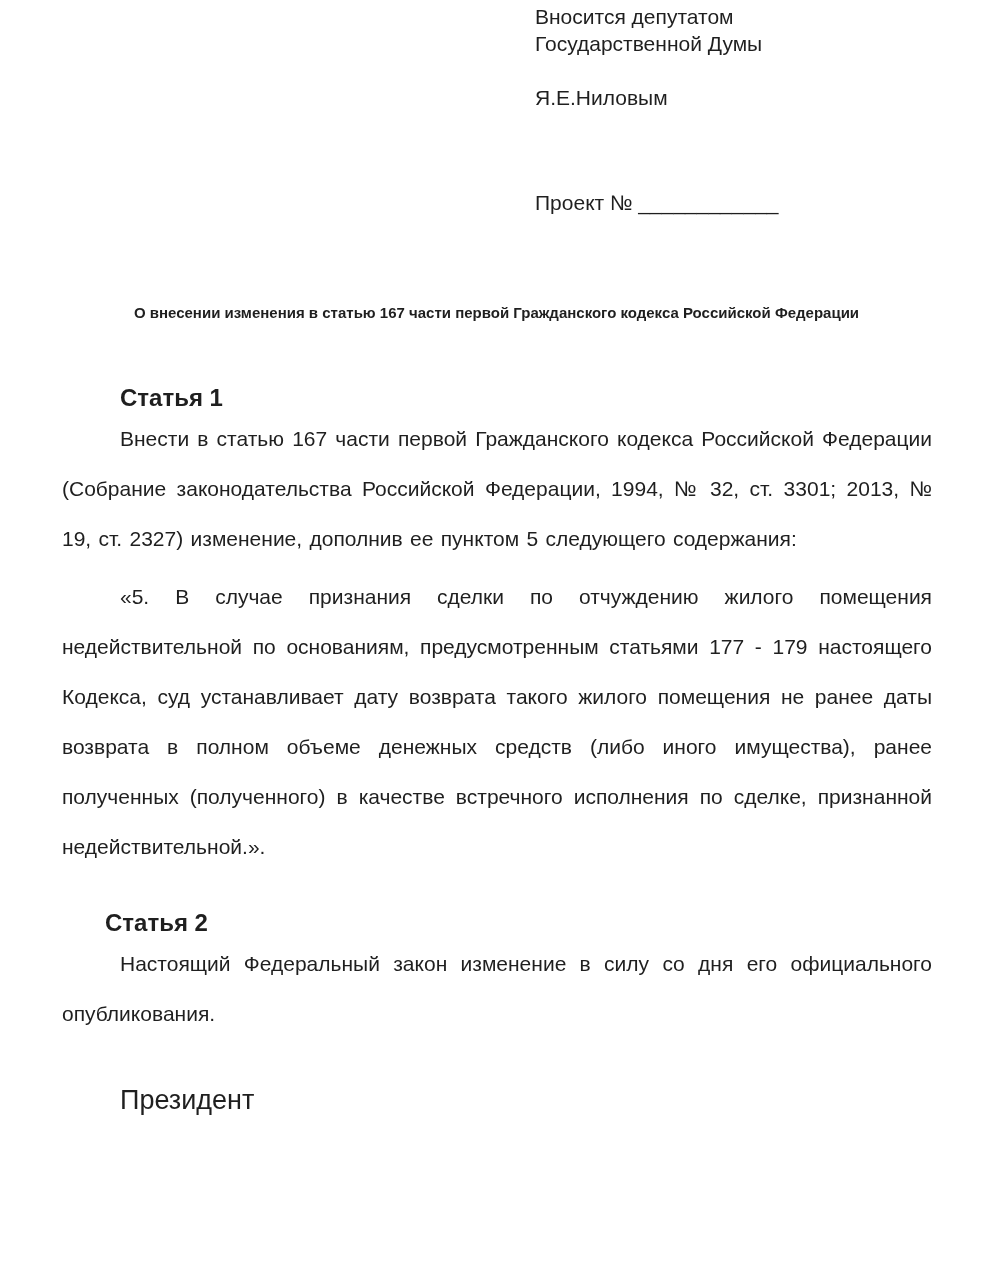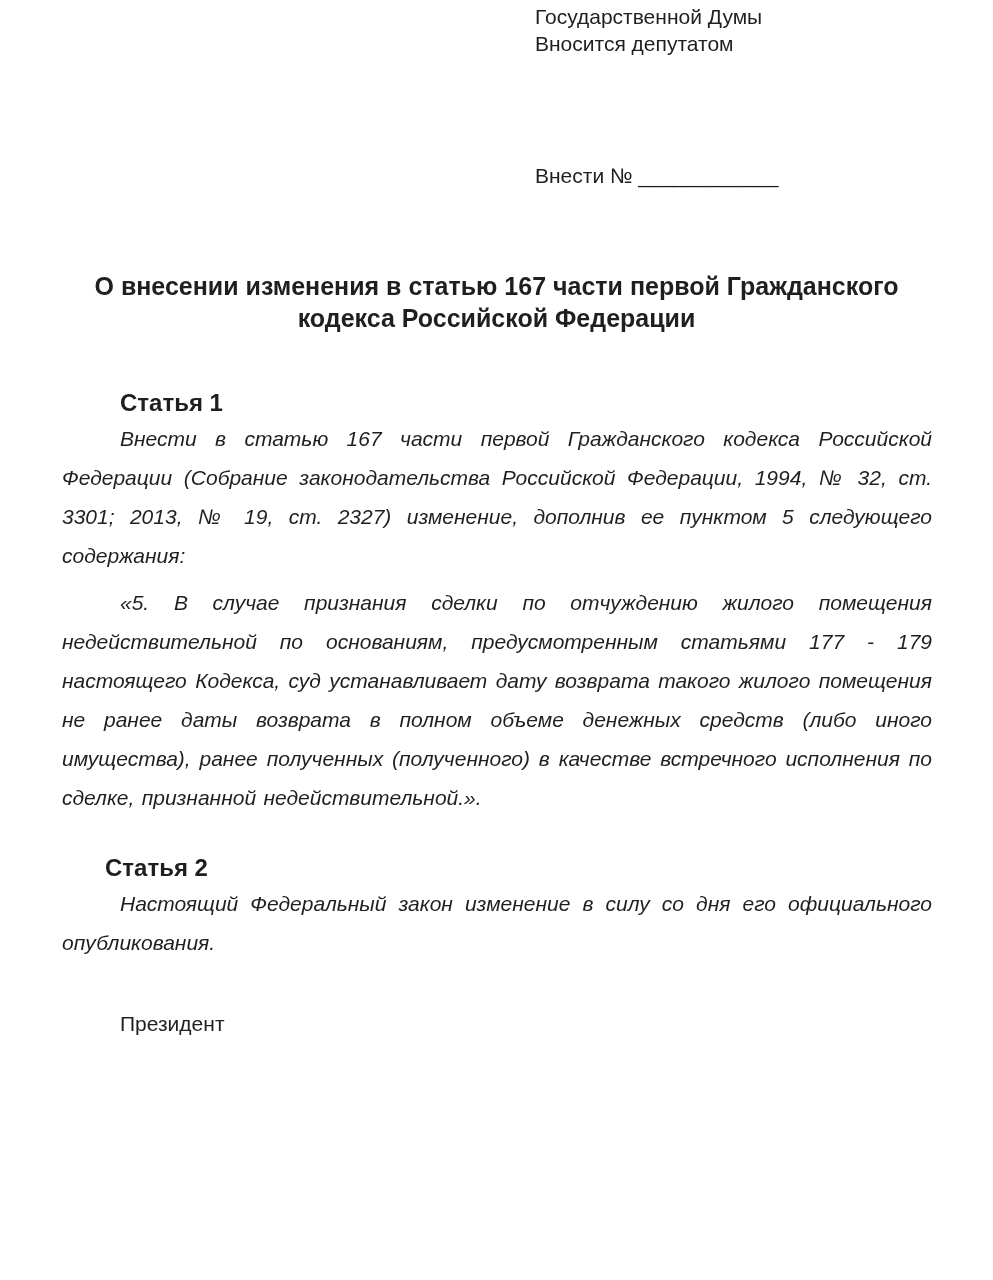--- a/index.html
+++ b/index.html
@@ -36,21 +36,21 @@
     font-size: 21px;
     line-height: 27px;
     white-space: nowrap;
   }
   
   .doc-title {
     margin: 81px auto 0;
     width: 856px;
     text-align: center;
     font-weight: bold;
-    font-size: 25px;
+    font-size: 15px;
     line-height: 32px;
   }
   
   .content {
     margin: 0 61px 0 62px;
     font-size: 21px;
   }
   .article-heading {
     font-weight: bold;
     font-size: 24px;
@@ -59,52 +59,52 @@
   }
   .article-heading.second {
     margin-top: 37px;
     margin-left: 43px;
   }
   p.body-par {
     margin: 2px 0 0 0;
     text-align: justify;
     text-align-last: left;
     text-indent: 58px;
-    line-height: 39px;
+    line-height: 50px;
     word-spacing: 1.5px;
-    font-style: italic;
   }
   p.body-par.quoted {
     margin-top: 8px;
   }
   
   .signature-block {
     margin: 48px 0 0 0;
-    font-size: 21px;
+    font-size: 27px;
     line-height: 27px;
   }
   .signature-position {
     margin-left: 58px;
   }
   .signature-org {
     margin-left: 0;
   }
 </style>
 </head>
 <body style="background: rgb(255, 255, 255); color: rgb(31, 31, 31);">
 
 <div class="doc-page">
 
   <div class="header-block">
+    <div>Вносится депутатом</div>
     <div>Государственной Думы</div>
-    <div>Вносится депутатом</div>
     <div class="header-gap"></div>
+    <div>Я.Е.Ниловым</div>
   </div>
 
-  <div class="project-line">Внести № ____________</div>
+  <div class="project-line">Проект № ____________</div>
 
   <div class="doc-title">О внесении изменения в статью 167 части первой Гражданского кодекса Российской Федерации</div>
 
   <div class="content">
 
     <div class="article-heading">Статья 1</div>
 
     <p class="body-par">Внести в статью 167 части первой Гражданского кодекса Российской Федерации (Собрание законодательства Российской Федерации, 1994, № 32, ст. 3301; 2013, № 19, ст. 2327) изменение, дополнив ее пунктом 5 следующего содержания:</p>
 
     <p class="body-par quoted">«5. В случае признания сделки по отчуждению жилого помещения недействительной по основаниям, предусмотренным статьями 177 - 179 настоящего Кодекса, суд устанавливает дату возврата такого жилого помещения не ранее даты возврата в полном объеме денежных средств (либо иного имущества), ранее полученных (полученного) в качестве встречного исполнения по сделке, признанной недействительной.».</p>

